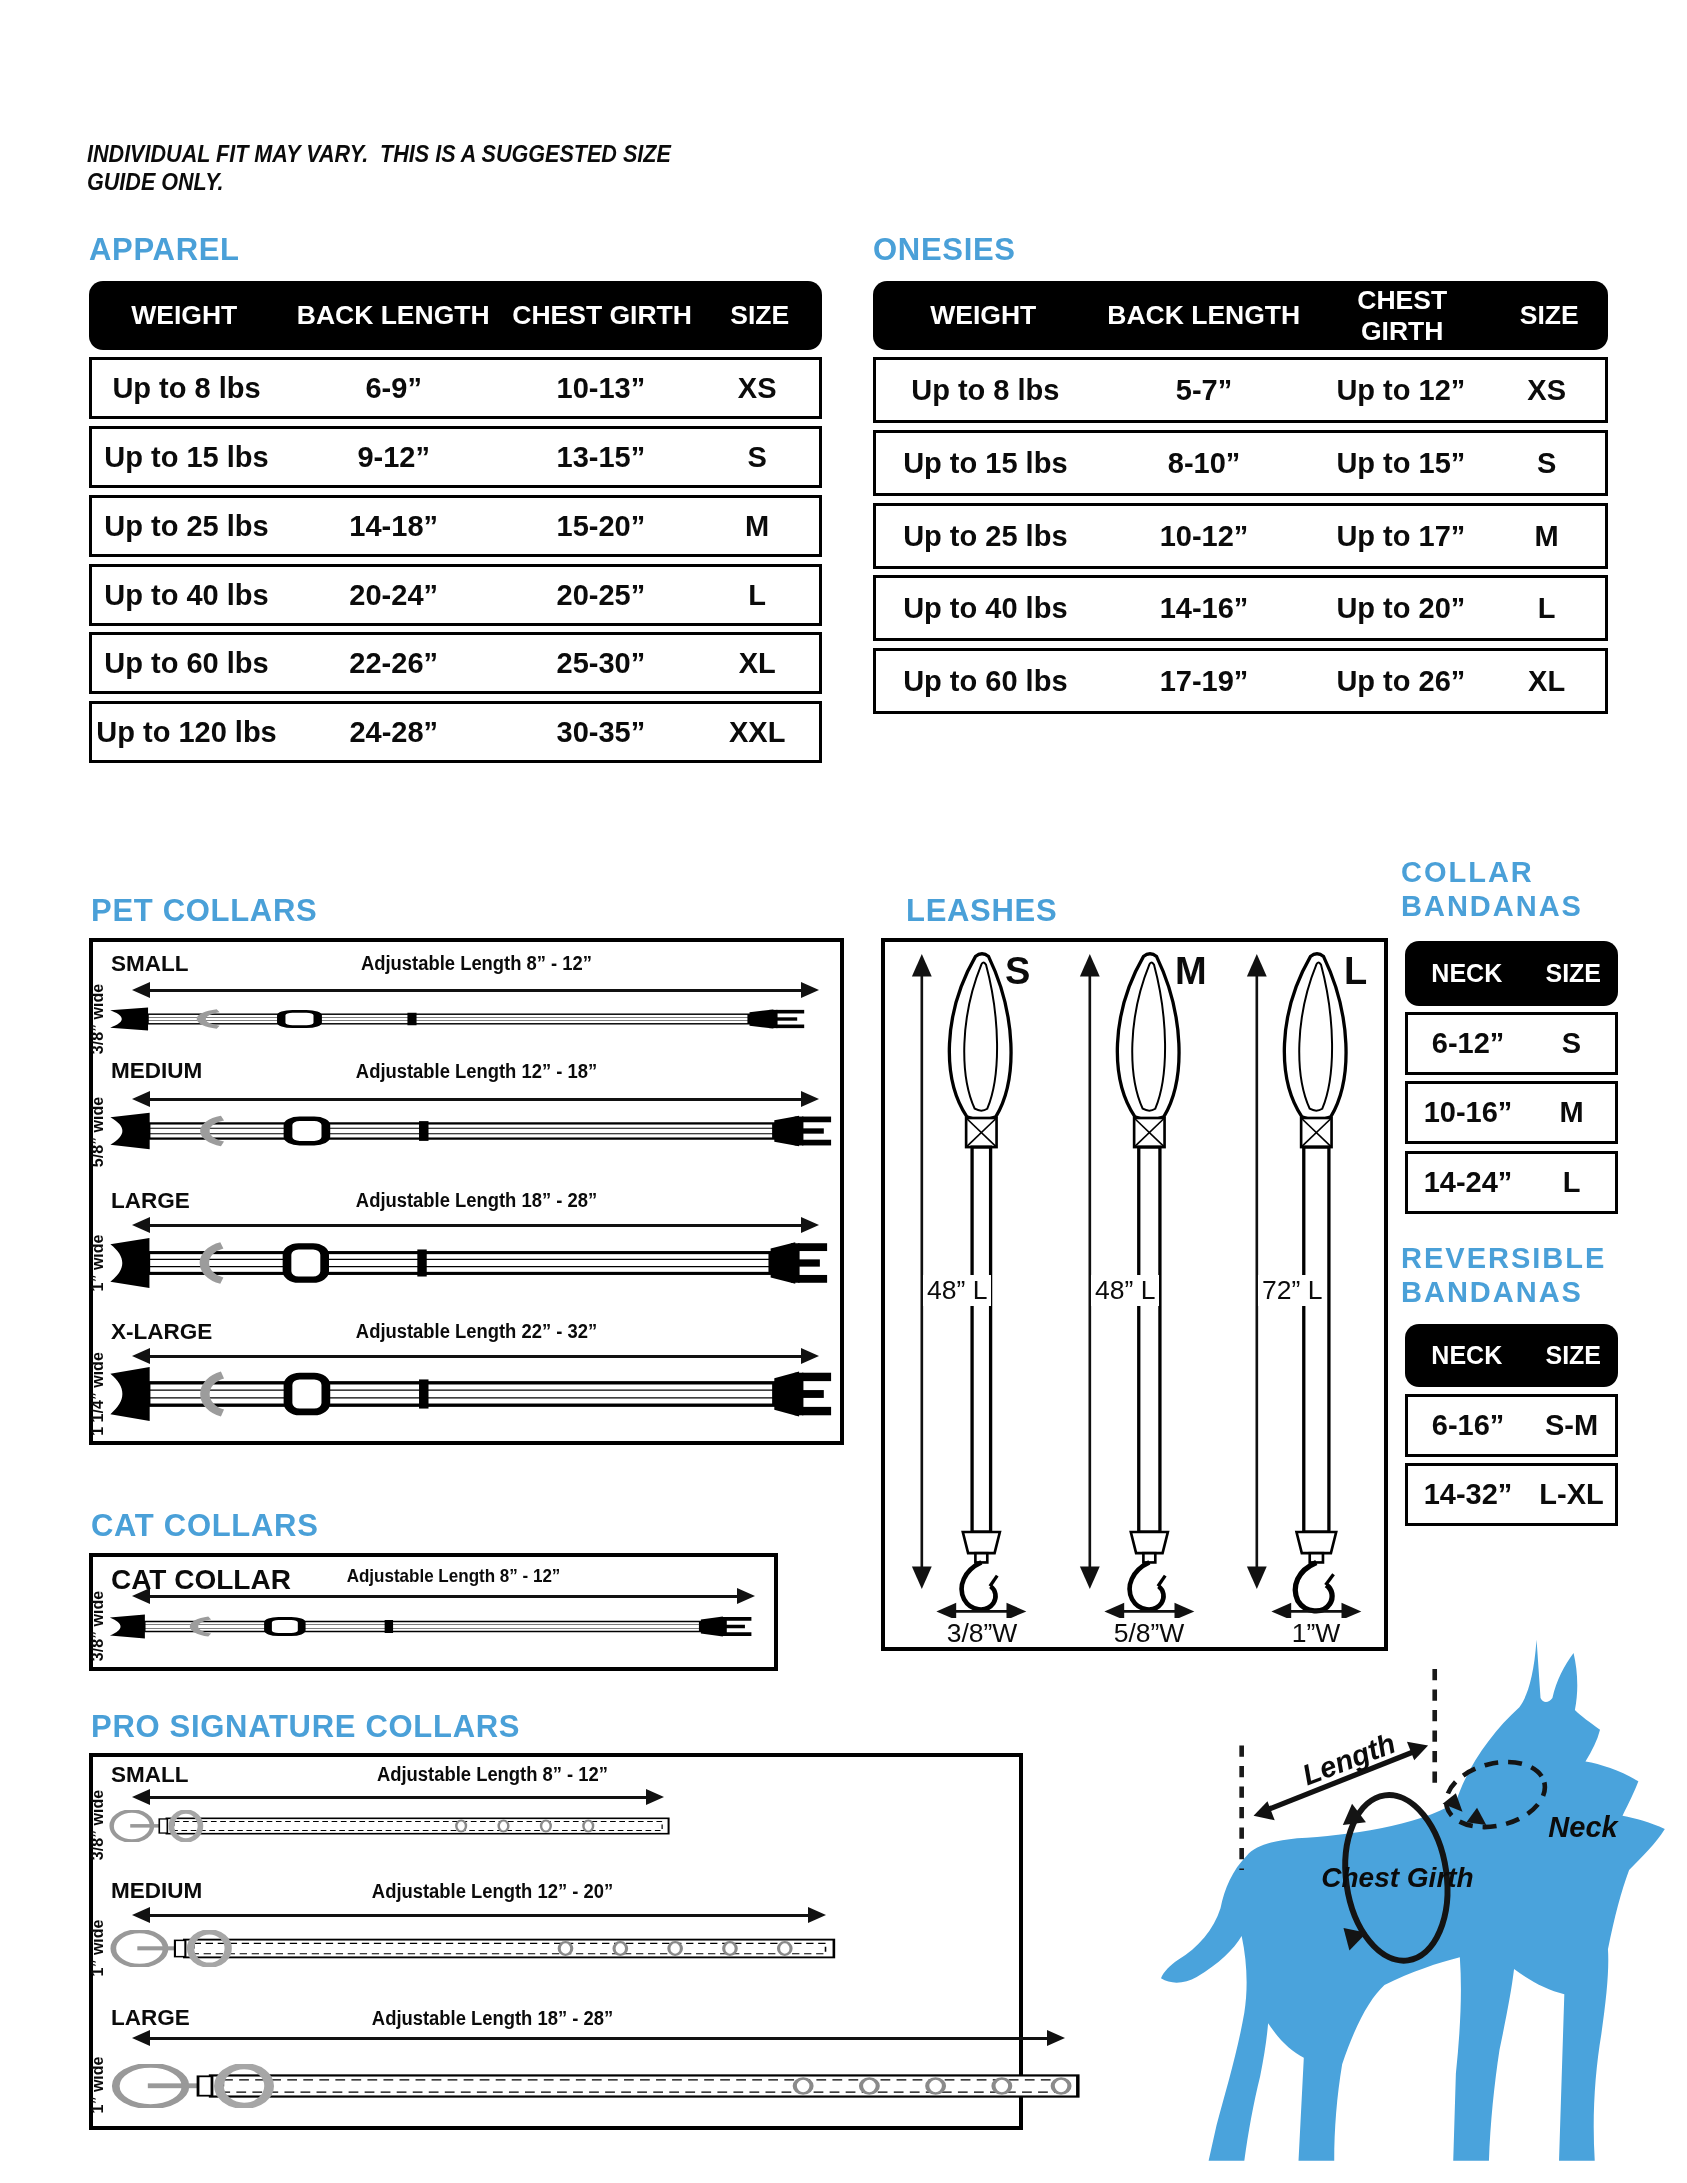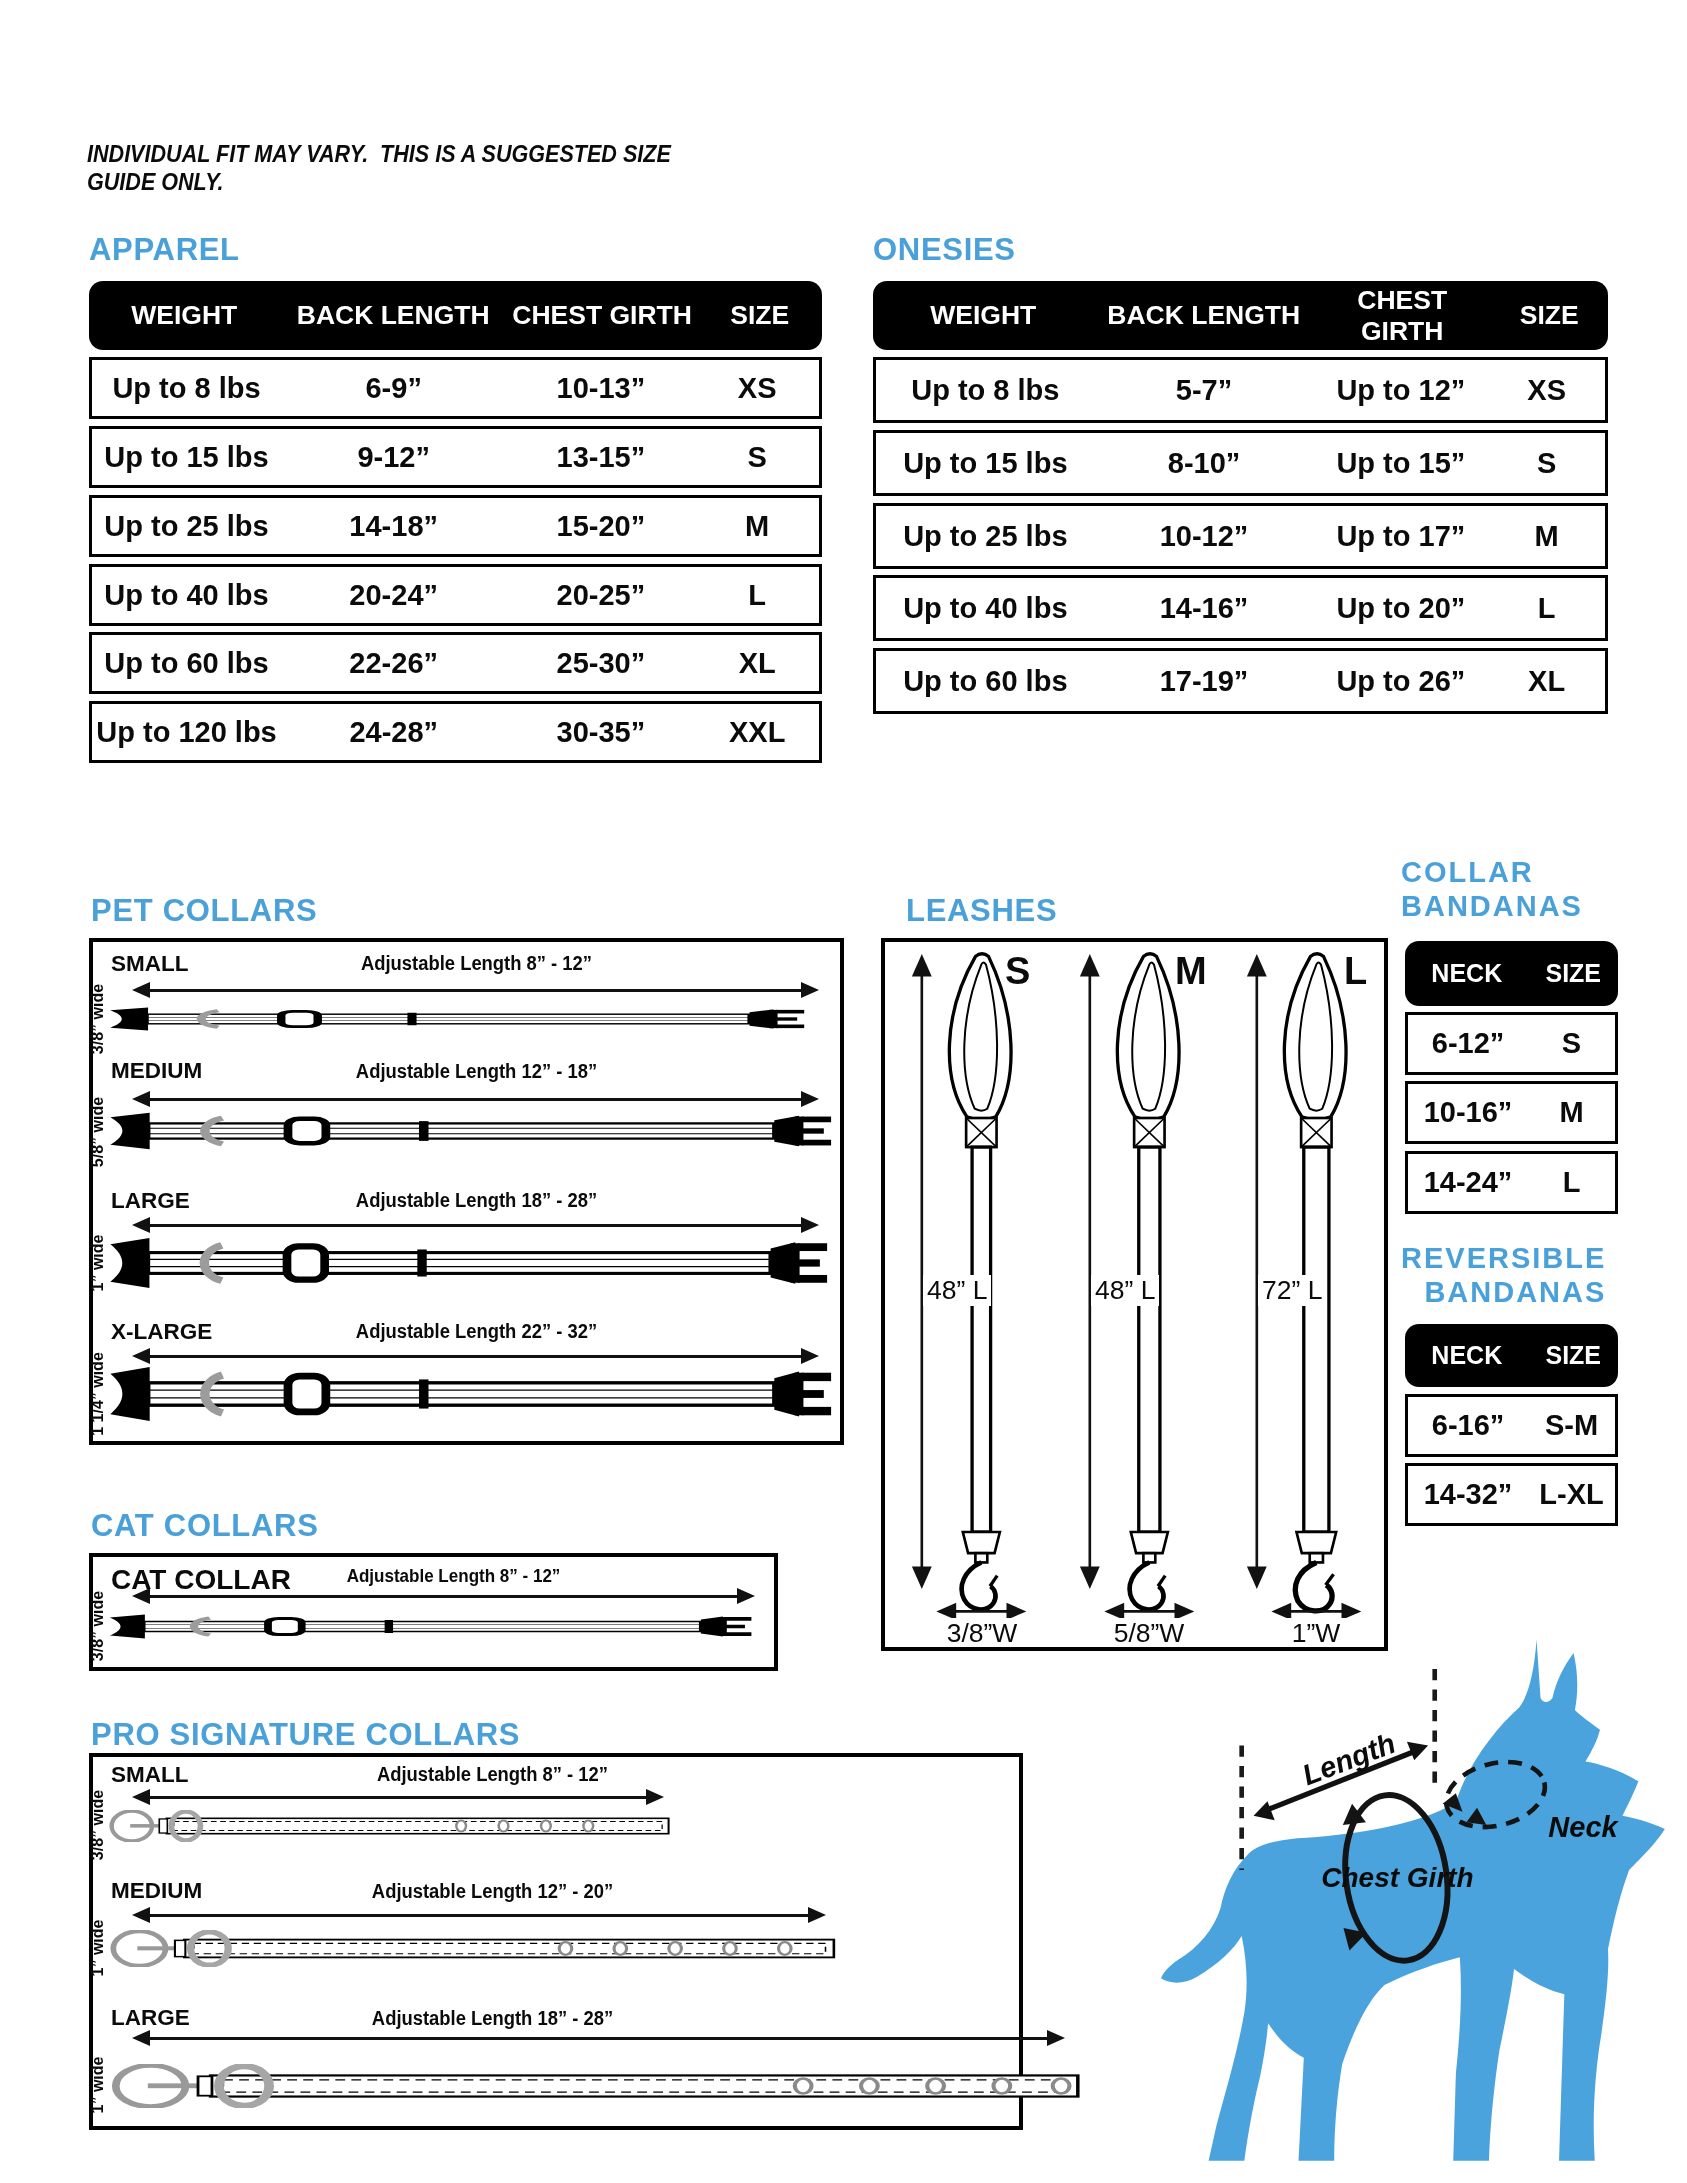--- a/index.html
+++ b/index.html
@@ -279,21 +279,21 @@
   </div>
   <div class="abs row t-band" style="left:1405px;top:1081px;width:213px;height:63px;">
     <span class="c1">10-16”</span>
       <span class="c2">M</span>
   </div>
   <div class="abs row t-band" style="left:1405px;top:1151px;width:213px;height:63px;">
     <span class="c1">14-24”</span>
       <span class="c2">L</span>
   </div>
 
-  <div class="abs sec-h wide" style="left:1401px;top:1241px;text-align:right;">REVERSIBLE
+  <div class="abs sec-h wide" style="left:1401px;top:1241px;">REVERSIBLE
 BANDANAS</div>
   <div class="abs bar t-band" style="left:1405px;top:1324px;width:213px;height:63px;font-size:25px;">
     <span class="c1">NECK</span>
     <span class="c2">SIZE</span>
   </div>
   <div class="abs row t-band" style="left:1405px;top:1394px;width:213px;height:63px;">
     <span class="c1">6-16”</span>
       <span class="c2">S-M</span>
   </div>
   <div class="abs row t-band" style="left:1405px;top:1463px;width:213px;height:63px;">
@@ -315,21 +315,21 @@
     <rect x="250" y="18" width="52" height="64" rx="16" fill="#fff" stroke="#000" stroke-width="12"></rect>
     <rect x="430" y="24" width="13" height="52" fill="#000"></rect>
     <polygon points="918,22 952,10 952,90 918,78" fill="#000"></polygon>
     <rect x="946" y="12" width="12" height="76" fill="#000"></rect>
     <rect x="956" y="12" width="40" height="15" fill="#000"></rect>
       <rect x="956" y="43" width="30" height="14" fill="#000"></rect>
       <rect x="956" y="73" width="40" height="15" fill="#000"></rect>
   </svg>
   <div class="abs vlabel" style="left:98px;top:1626px;">3/8” wide</div>
 
-  <div class="abs sec-h" style="left:91px;top:1710px;margin-top:8px;">PRO SIGNATURE COLLARS</div>
+  <div class="abs sec-h" style="left:91px;top:1710px;">PRO SIGNATURE COLLARS</div>
   <div class="abs box" style="left:89px;top:1753px;width:934px;height:377px;"></div>
 
   <div class="abs collar-label" style="left:111px;top:1762px;">SMALL</div>
   <div class="abs adj" style="left:261px;top:1763px;width:463px;">Adjustable Length 8” - 12”</div>
   <div class="abs harrow" style="left:149px;top:1796px;width:498px;"></div>
   <svg class="abs" style="left:106px;top:1810px;" width="565" height="32" viewBox="0 0 1400 100" preserveAspectRatio="none">
     <rect x="150" y="26" width="1244" height="48" fill="#fff" stroke="#000" stroke-width="5"></rect>
     <rect x="168" y="36" width="1210" height="28" fill="none" stroke="#000" stroke-width="3" stroke-dasharray="14 9"></rect>
     <ellipse cx="64" cy="50" rx="50" ry="47" fill="none" stroke="#999" stroke-width="11"></ellipse>
     <rect x="60" y="44" width="72" height="11" fill="#999"></rect>

